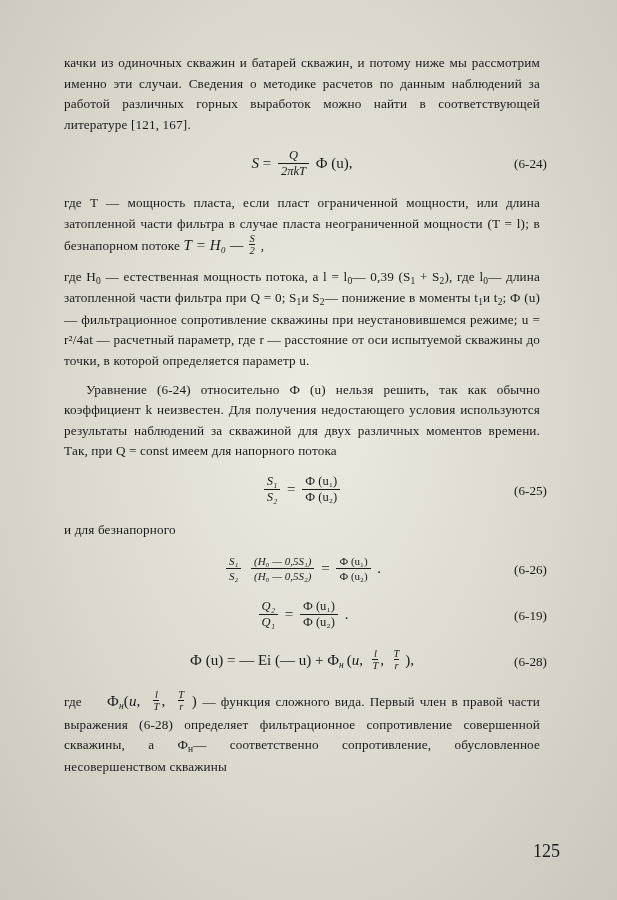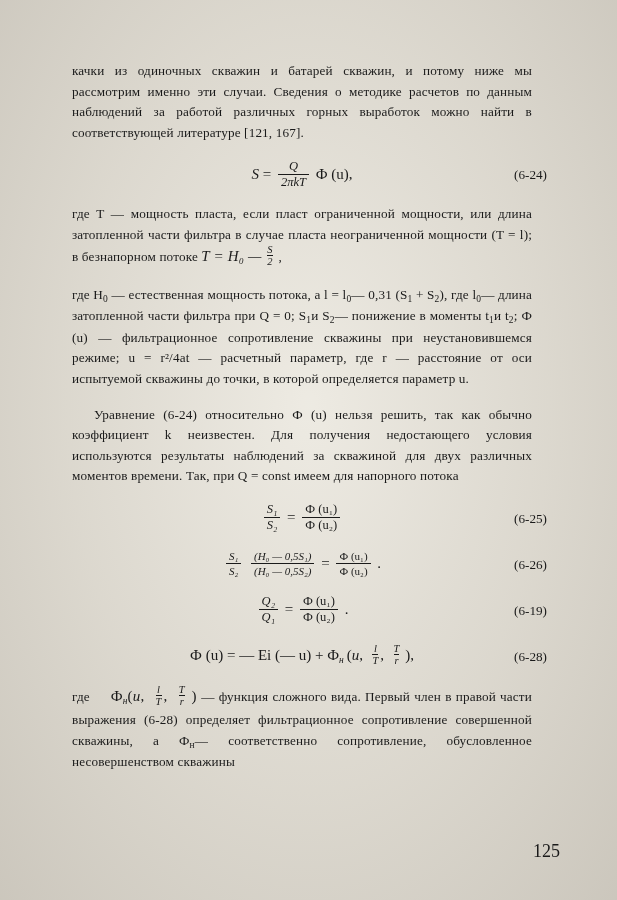--- a/index.html
+++ b/index.html
@@ -25,21 +25,21 @@
       radial-gradient(ellipse at 50% 45%, rgba(255,253,246,0.55) 0%, rgba(232,228,217,0.25) 55%, rgba(180,174,162,0.35) 100%);
     pointer-events: none;
   }
   .content {
     position: absolute;
     left: 57px;
     top: 46px;
     width: 490px;
   }
   p {
-    margin: 15px;
+    margin: 7px;
     font-size: 13.2px;
     line-height: 20.6px;
     text-align: justify;
     text-justify: inter-word;
     letter-spacing: 0.15px;
   }
   p.indent { text-indent: 22px; }
   p + p { margin-top: 0; }
   .blk { margin-top: 8px; }
 
@@ -140,21 +140,21 @@
         <span>T = H₀ —</span>
         <span class="inlinefrac">
           <span class="num">S</span>
           <span class="bar"></span>
           <span class="den">2</span>
         </span>
       </span><span>,</span>
     </p>
 
     <p class="blk"><span>где  H</span><sub>0</sub>
-      <span>— естественная мощность потока, а  l = l</span><sub>0</sub><span>— 0,31 (S</span><sub>1</sub> + S<sub>2</sub>),
+      <span>— естественная мощность потока, а  l = l</span><sub>0</sub><span>— 0,39 (S</span><sub>1</sub> + S<sub>2</sub>),
       <span>где  l</span><sub>0</sub><span>— длина затопленной части фильтра при  Q = 0;  S</span><sub>1</sub><span>и  S</span><sub>2</sub><span>— понижение в моменты  t</span><sub>1</sub><span>и  t</span><sub>2</sub><span>;  Ф (u) — фильтрационное сопротивление скважины при неустановившемся режиме;  u = r²/4at — расчетный параметр, где  r — расстояние от оси испытуемой скважины до точки, в которой определяется параметр  u.</span>
     </p>
 
     <p class="indent blk">Уравнение (6-24) относительно Ф (u) нельзя решить, так как обычно коэффициент  k  неизвестен. Для получения недостающего условия используются результаты наблюдений за скважиной для двух различных моментов времени. Так, при  Q = const имеем для напорного потока</p>
 
     <div class="formula">
       <span class="math">
         <span class="frac">
           <span class="num">S₁</span>
           <span class="bar"></span>
@@ -163,20 +163,21 @@
         <span class="up">=</span>
         <span class="frac">
           <span class="num up">Ф (u₁)</span>
           <span class="bar"></span>
           <span class="den up">Ф (u₂)</span>
         </span>
       </span>
       <span class="eqno">(6-25)</span>
     </div>
 
+    <p class="blk">и для безнапорного</p>
 
     <div class="formula">
       <span class="math">
         <span class="frac small">
           <span class="num">S₁</span>
           <span class="bar"></span>
           <span class="den">S₂</span>
         </span>
         <span class="frac small">
           <span class="num">(H₀ — 0,5S₁)</span>

